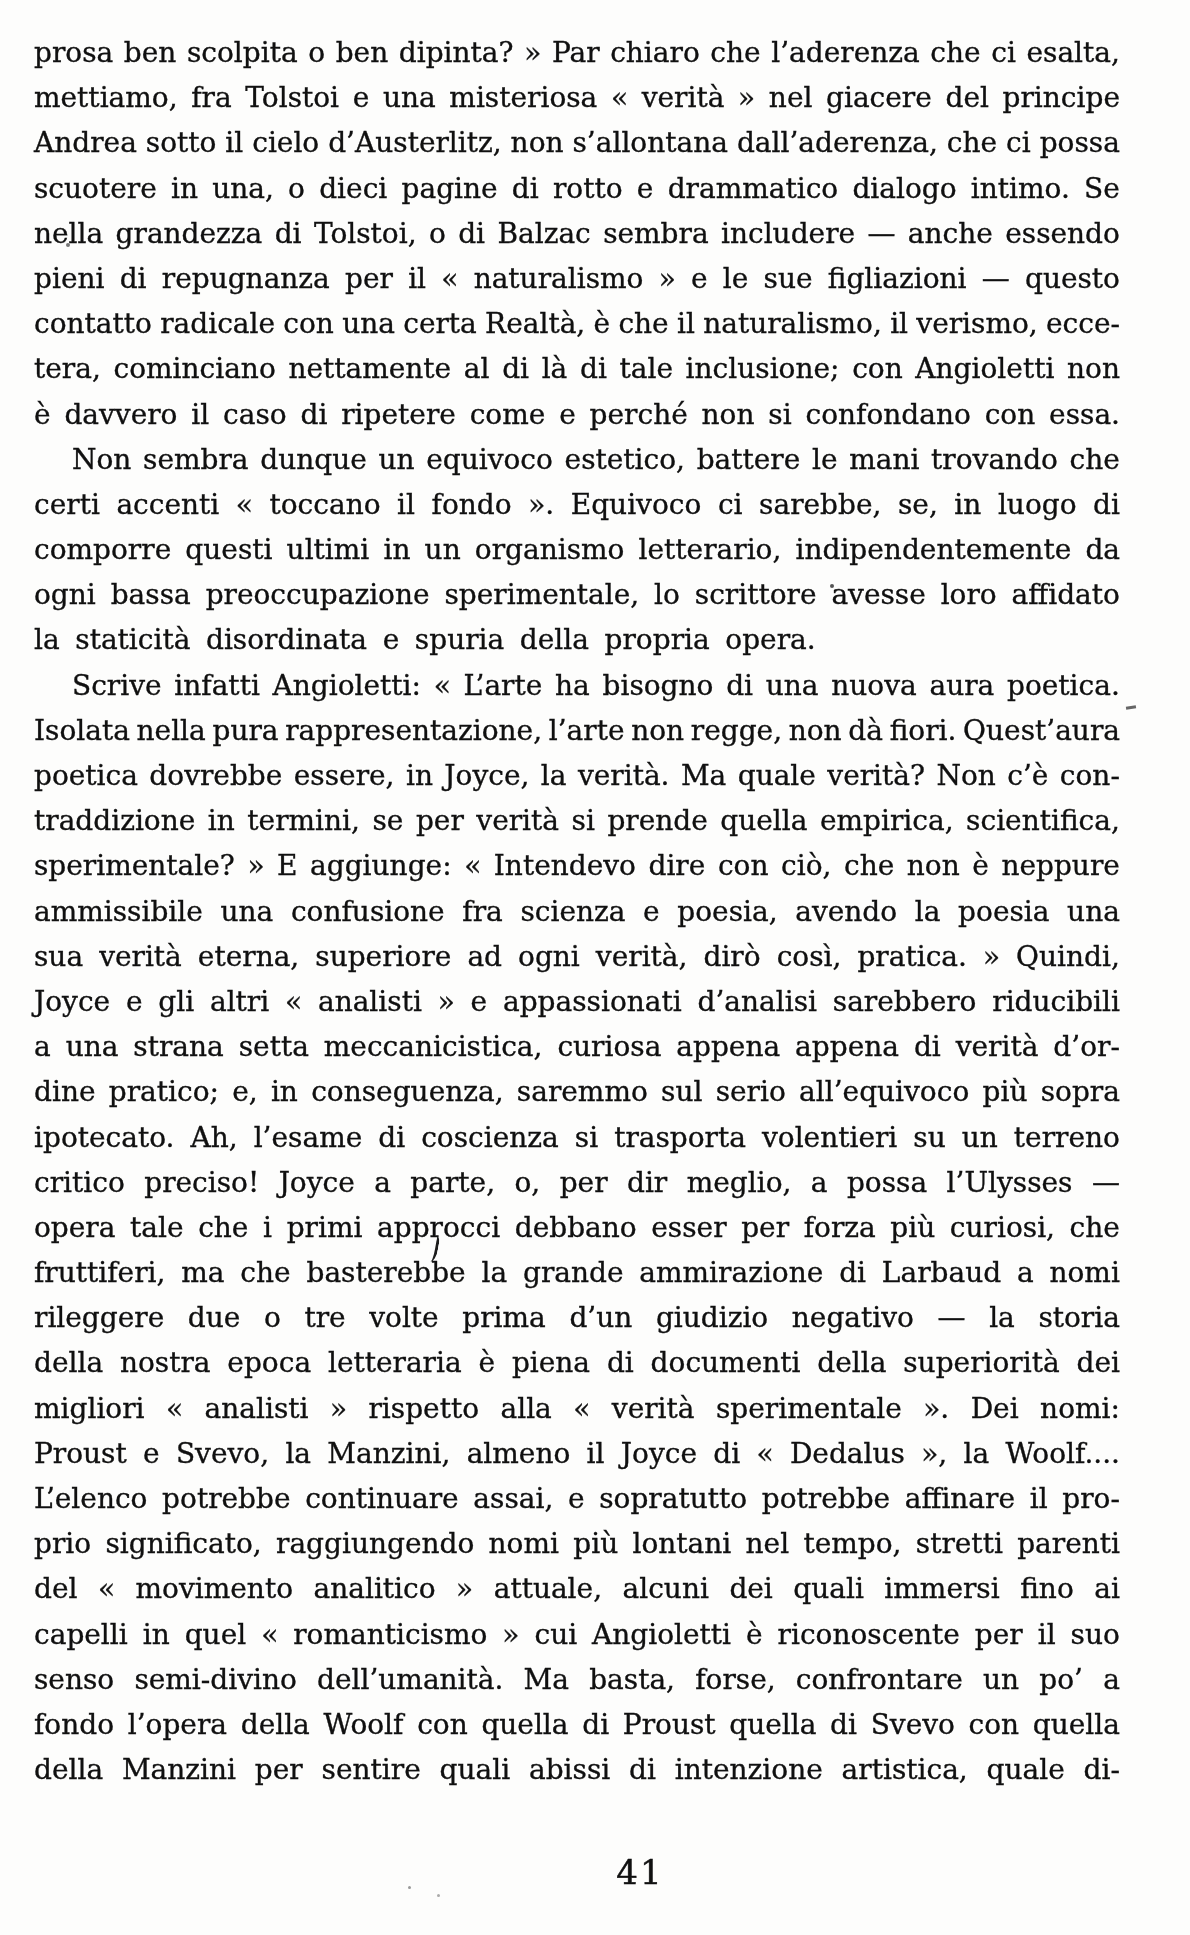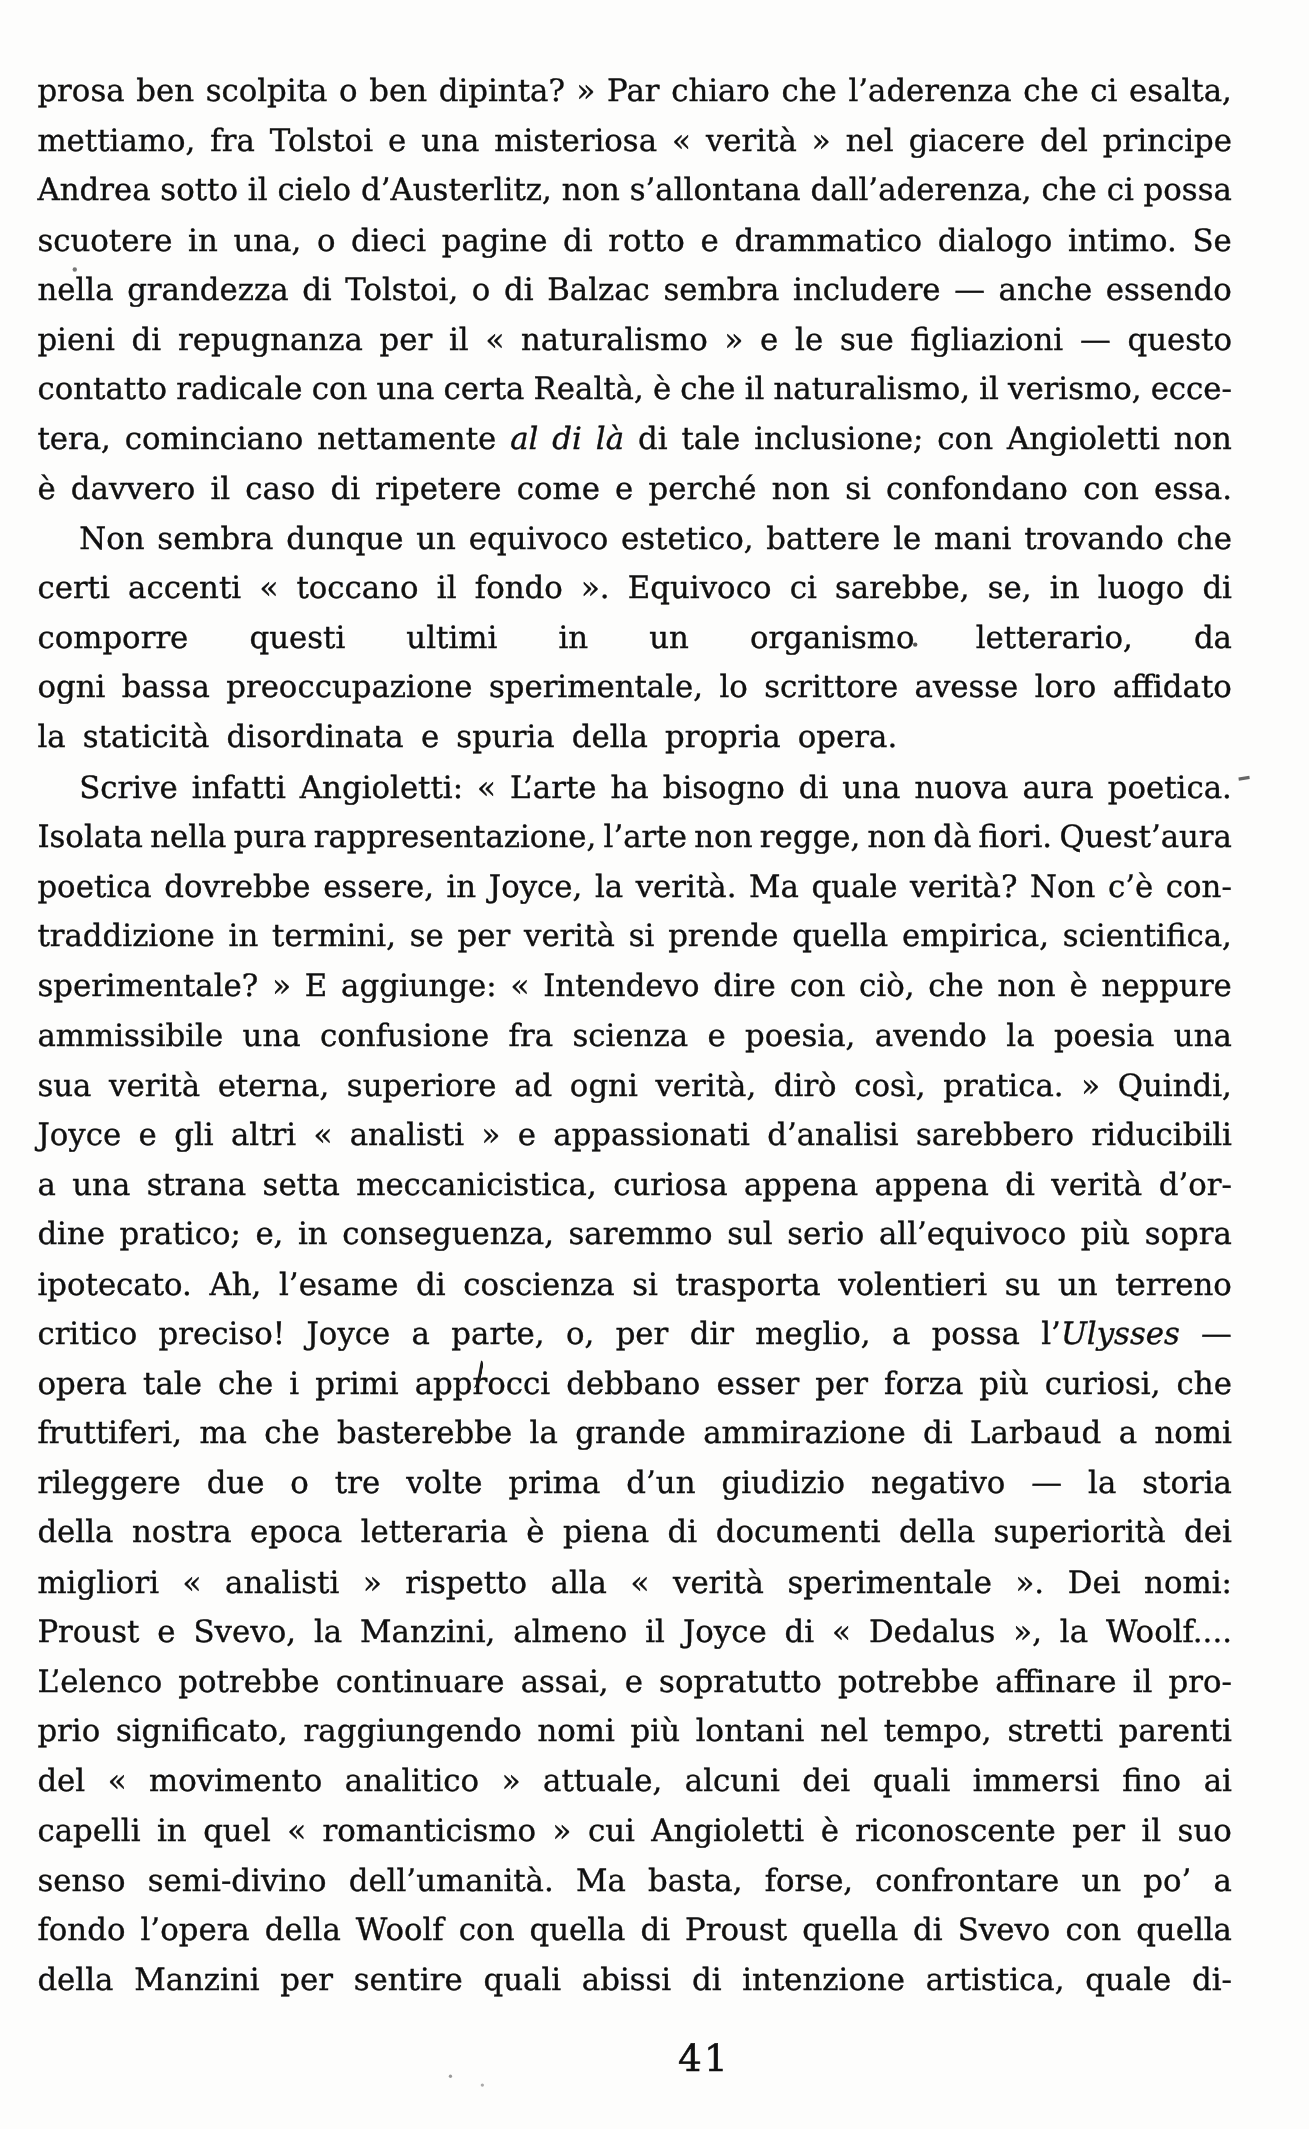--- a/index.html
+++ b/index.html
@@ -13,34 +13,33 @@
     overflow:hidden;
     font-family:"DejaVu Serif","Liberation Serif",serif;
     color:var(--ink);
   }
   .scan{position:absolute;inset:0;}
   .text-block{
     position:absolute;
     left:34px;top:30px;
     width:1086px;
     font-size:28px;
-    margin-top:30px;
     -webkit-text-stroke:0.35px var(--ink);
   }
   .line{
     height:45.2px;
     line-height:45.2px;
     display:flex;
     justify-content:space-between;
     align-items:baseline;
   }
   .line.l{display:block;word-spacing:0.24em;}
   .line.ind{margin-left:38px;}
   .w{white-space:nowrap;}
-  .it{font-style:italic;}
+  .it{}
   .page-number{
     position:absolute;
     left:0;top:1852px;width:1190px;
     text-align:center;
     font-size:34px;
     letter-spacing:2px;
     margin-left:45px;
     -webkit-text-stroke:0.5px var(--ink);
   }
   .artifact{position:absolute;}
@@ -229,20 +228,21 @@
         <span class="w"><span>di</span></span>
       </div>
       <div class="line j">
         <span class="w"><span>comporre</span></span>
         <span class="w"><span>questi</span></span>
         <span class="w"><span>ultimi</span></span>
         <span class="w"><span>in</span></span>
         <span class="w"><span>un</span></span>
         <span class="w"><span>organismo</span></span>
         <span class="w"><span>letterario,</span></span>
+        <span class="w"><span>indipendentemente</span></span>
         <span class="w"><span>da</span></span>
       </div>
       <div class="line j">
         <span class="w"><span>ogni</span></span>
         <span class="w"><span>bassa</span></span>
         <span class="w"><span>preoccupazione</span></span>
         <span class="w"><span>sperimentale,</span></span>
         <span class="w"><span>lo</span></span>
         <span class="w"><span>scrittore</span></span>
         <span class="w"><span>avesse</span></span>

